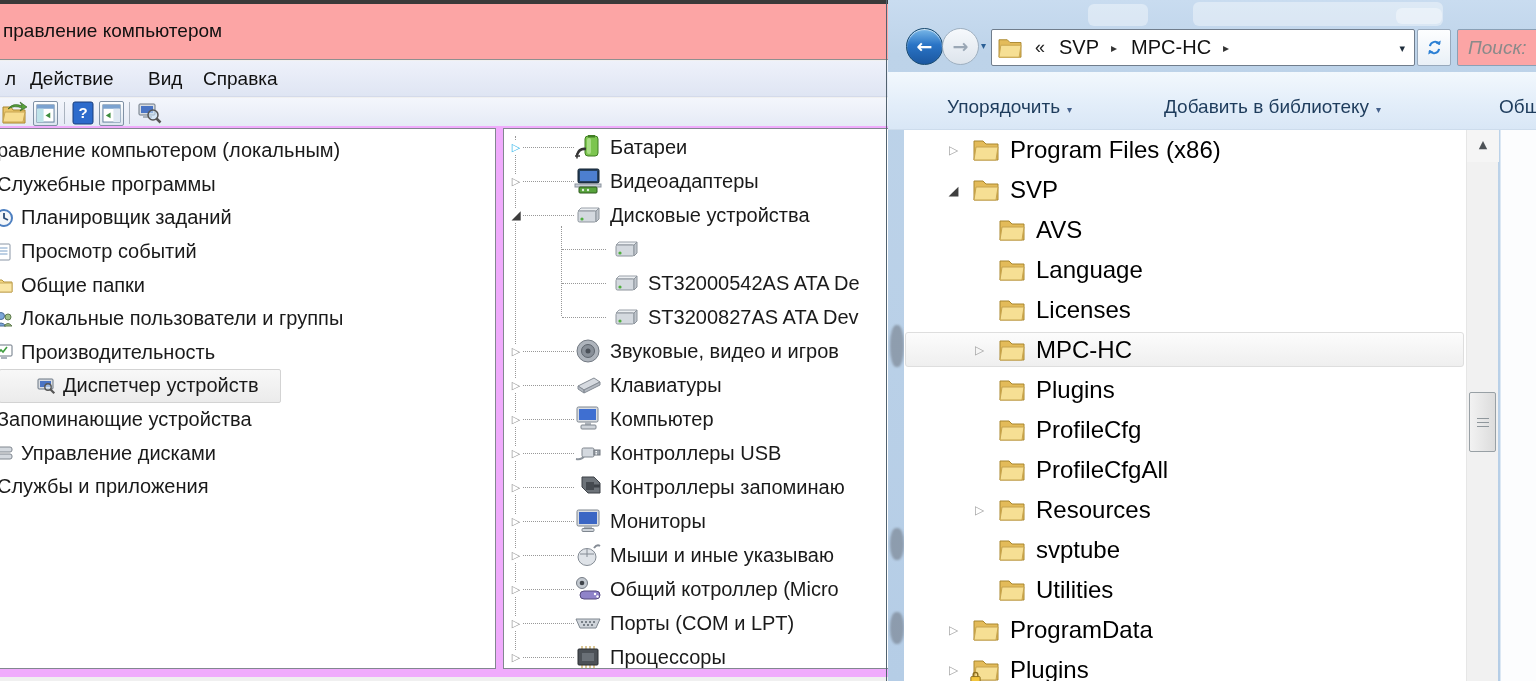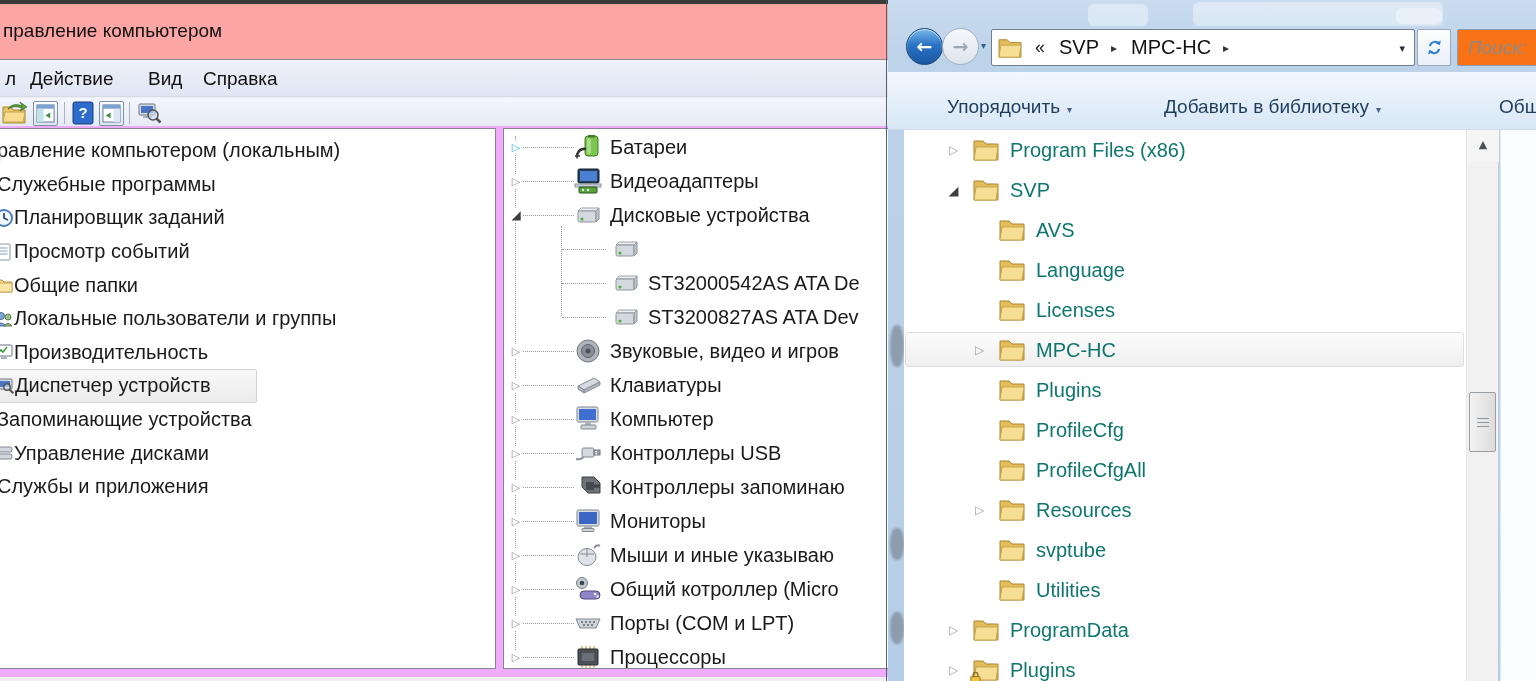--- a/index.html
+++ b/index.html
@@ -25,24 +25,24 @@
   .cm-content { position:absolute; left:0; top:126px; width:903px; height:551px; background:#f0abfc; }
   .cm-panel { position:absolute; top:2px; height:541px; background:#fff; border:1px solid #828790; overflow:hidden; }
   .cm-left-panel { left:-2px; width:498px; }
   .cm-mid-panel  { left:503px; width:401px; }
 
   
   .cml-tree { position:absolute; left:0; top:5px; width:100%; }
   .cml-row { display:flex; align-items:center; height:33.6px; position:relative; }
   .cml-icon { width:20px; height:20px; margin-left:-5px; flex:0 0 20px; }
   .cml-icon svg { width:20px; height:20px; }
-  .cml-label { font-size:20px; color:#1a1a1a; white-space:nowrap; }
+  .cml-label { font-size:20px; color:#1a1a1a; margin-left:7px; white-space:nowrap; }
   .cml-row.noicon .cml-label { margin-left:-2px; }
   .cml-row.selected { background:linear-gradient(#f8f8f8,#ebebeb); border:1px solid #d3d3d3;
-                      border-radius:2px; width:258px; }
+                      border-radius:2px; width:282px;padding-left:41px; }
 
   
   .dev-tree { position:absolute; left:0; top:1px; width:100%; height:540px; }
   .dot-v { position:absolute; border-left:1px dotted #989898; }
   .dev-row { display:flex; align-items:center; height:34px; position:relative; white-space:nowrap; }
   .dev-row::before { content:""; position:absolute; left:14px; width:56px; top:50%;
                      border-top:1px dotted #989898; }
   .dev-row.child::before { left:58px; width:44px; }
   .dev-exp { width:14px; margin-left:5px; font-family:"DejaVu Sans",sans-serif; font-size:11px;
              color:#8f8f8f; text-align:center; z-index:1; background:#fff; }
@@ -77,21 +77,21 @@
   .addr-folder { width:26px; height:22px; margin-left:5px; flex:0 0 26px; }
   .addr-folder svg { width:26px; height:22px; }
   .ad-prefix { font-size:18px; color:#222; margin-left:12px; }
   .crumb { font-size:20px; color:#111; margin-left:14px; cursor:default; }
   .crumb-sep { font-family:"DejaVu Sans",sans-serif; font-size:12px; color:#333; margin-left:12px; }
   .addr-caret { position:absolute; right:9px; top:12px; font-family:"DejaVu Sans",sans-serif;
                 font-size:11px; color:#1e2c3a; }
   .refresh-btn { position:absolute; left:530px; top:29px; width:34px; height:37px;
                  background:linear-gradient(#fdfeff,#e9f0f7); border:1px solid #98a9bc; border-radius:2px;
                  display:flex; align-items:center; justify-content:center; }
-  .search-box { position:absolute; left:570px; top:29px; width:80px; height:37px; background:#f97316;
+  .search-box { position:absolute; left:570px; top:29px; width:80px; height:37px; background:#fca5a5;
                 border:1px solid #8ba0b5; border-radius:2px 0 0 2px; }
   .search-box input { width:100%; height:100%; border:0; outline:none; padding-left:10px;
                       font-family:"Liberation Sans",sans-serif; font-size:19px; background:transparent; }
   .search-box input::placeholder { font-style:italic; color:#8a8a8a; opacity:1; }
 
   
   .ex-cmdbar { position:absolute; left:1px; top:72px; width:649px; height:58px;
                background:linear-gradient(#f2f8fd,#e2edf9 60%,#d9e7f6); border-bottom:1px solid #cddcec;padding-left:16px; }
   .ex-tb-item { position:absolute; top:24px; font-size:19px; color:#1e3c5c; white-space:nowrap; cursor:default; }
   .ex-tb-item .caret { font-family:"DejaVu Sans",sans-serif; font-size:10px; color:#44608a; margin-left:7px; }
@@ -107,21 +107,21 @@
                       background:linear-gradient(#fcfcfc,#efefef); border:1px solid #dedede;
                       border-radius:3px; z-index:0; }
   .ex-exp { width:17px; font-family:"DejaVu Sans",sans-serif; font-size:12px; color:#a2a2a2;
             text-align:center; z-index:1; }
   .ex-exp.open { color:#3f3f3f; font-size:13px; }
   .ex-row.lv0 .ex-exp { margin-left:41px; }
   .ex-row.lv1 .ex-exp { margin-left:67px; }
   .ex-folder { position:relative; width:28px; height:24px; margin-left:10px; flex:0 0 28px; z-index:1; }
   .ex-folder svg.fold { width:28px; height:24px; }
   .ex-folder svg.lock { position:absolute; left:-3px; bottom:-2px; width:13px; height:13px; }
-  .ex-label { font-size:20px; color:#0f766e; margin-left:10px; z-index:1; }
+  .ex-label { font-size:24px; color:#000000; margin-left:10px; z-index:1; }
 
   
   .ex-scroll { position:absolute; left:579px; top:130px; width:32px; height:551px; background:#f1f1f1;
                border-left:1px solid #e6e6e6; }
   .ex-scroll-up { position:absolute; left:0; top:0; width:32px; height:32px; background:#f5f5f5;
                   text-align:center; font-family:"DejaVu Sans",sans-serif; font-size:11px; color:#4d5257;
                   line-height:30px; }
   .ex-thumb { position:absolute; left:2px; top:262px; width:27px; height:60px;
               background:linear-gradient(90deg,#f2f2f2,#dcdcdc); border:1px solid #98a0a5; border-radius:2px; }
   .ex-grip { position:absolute; left:7px; top:25px; width:12px; height:10px;

